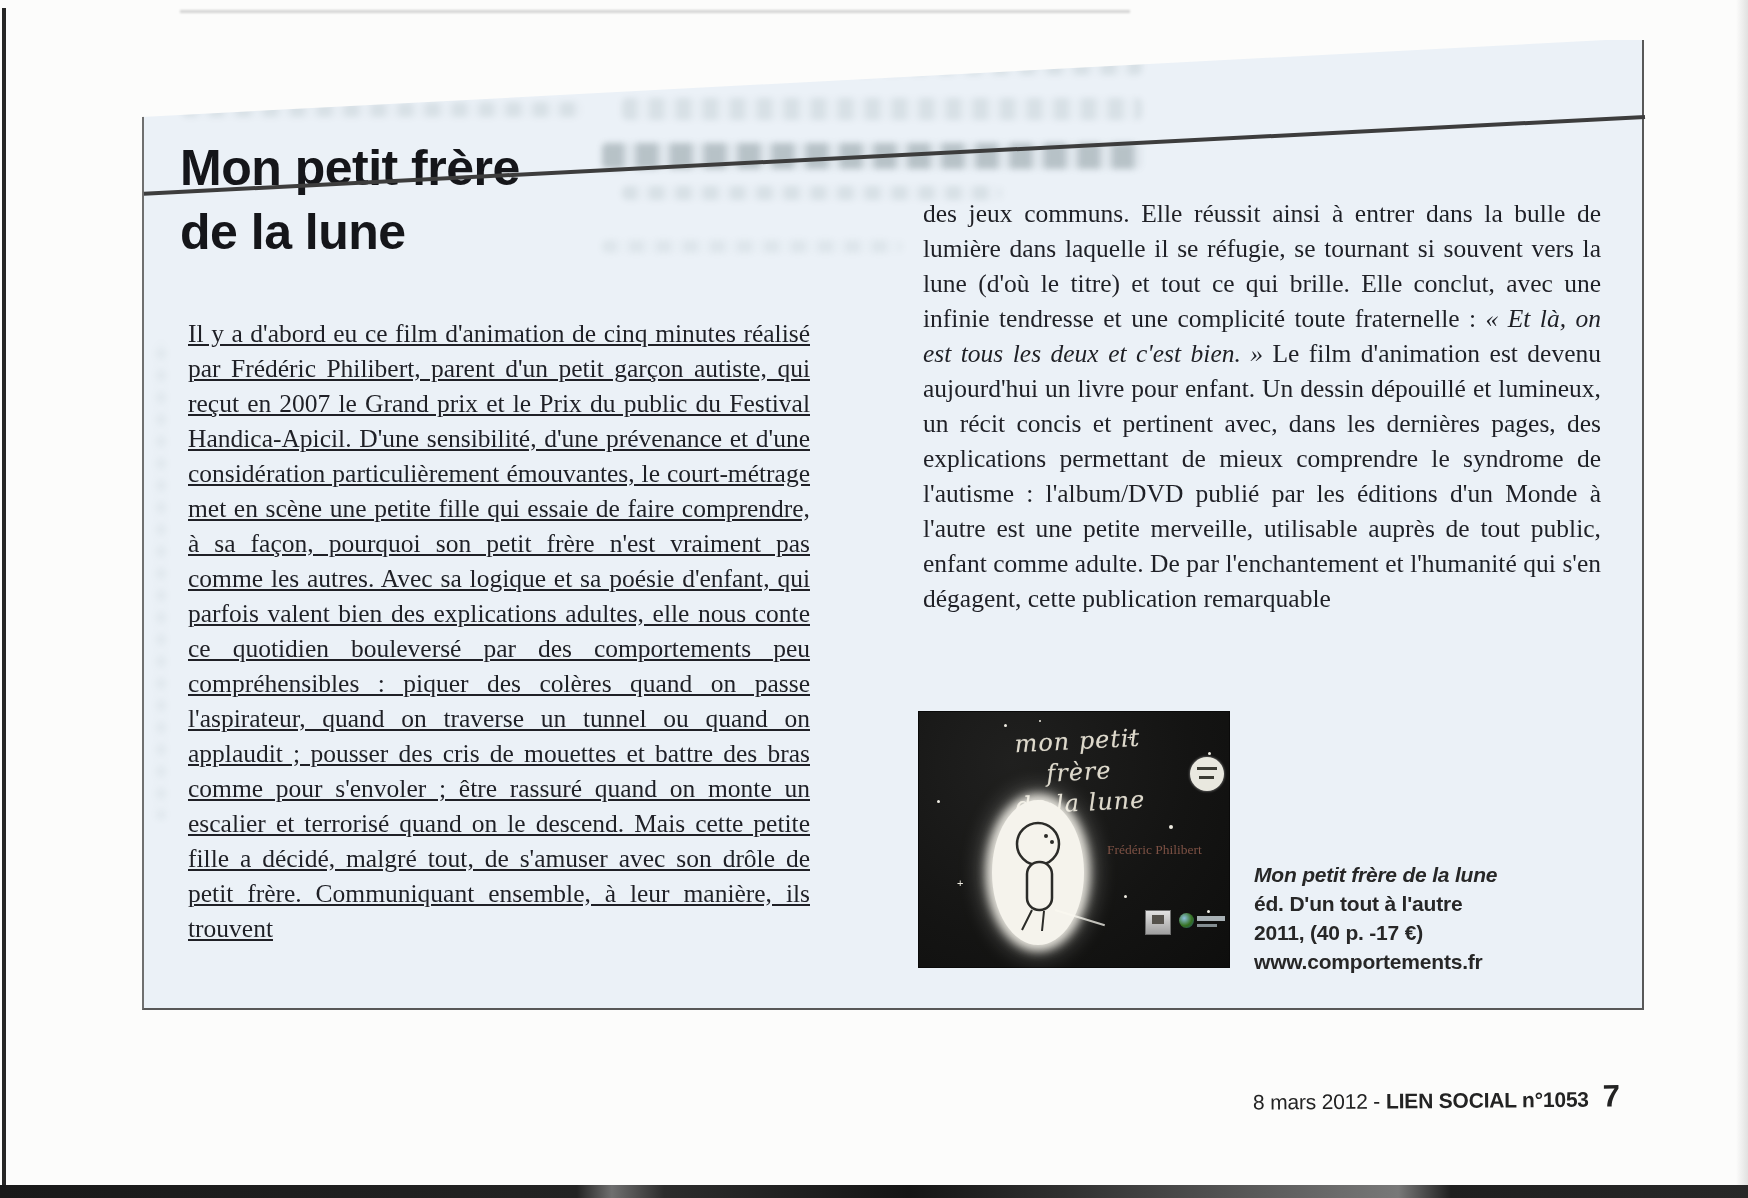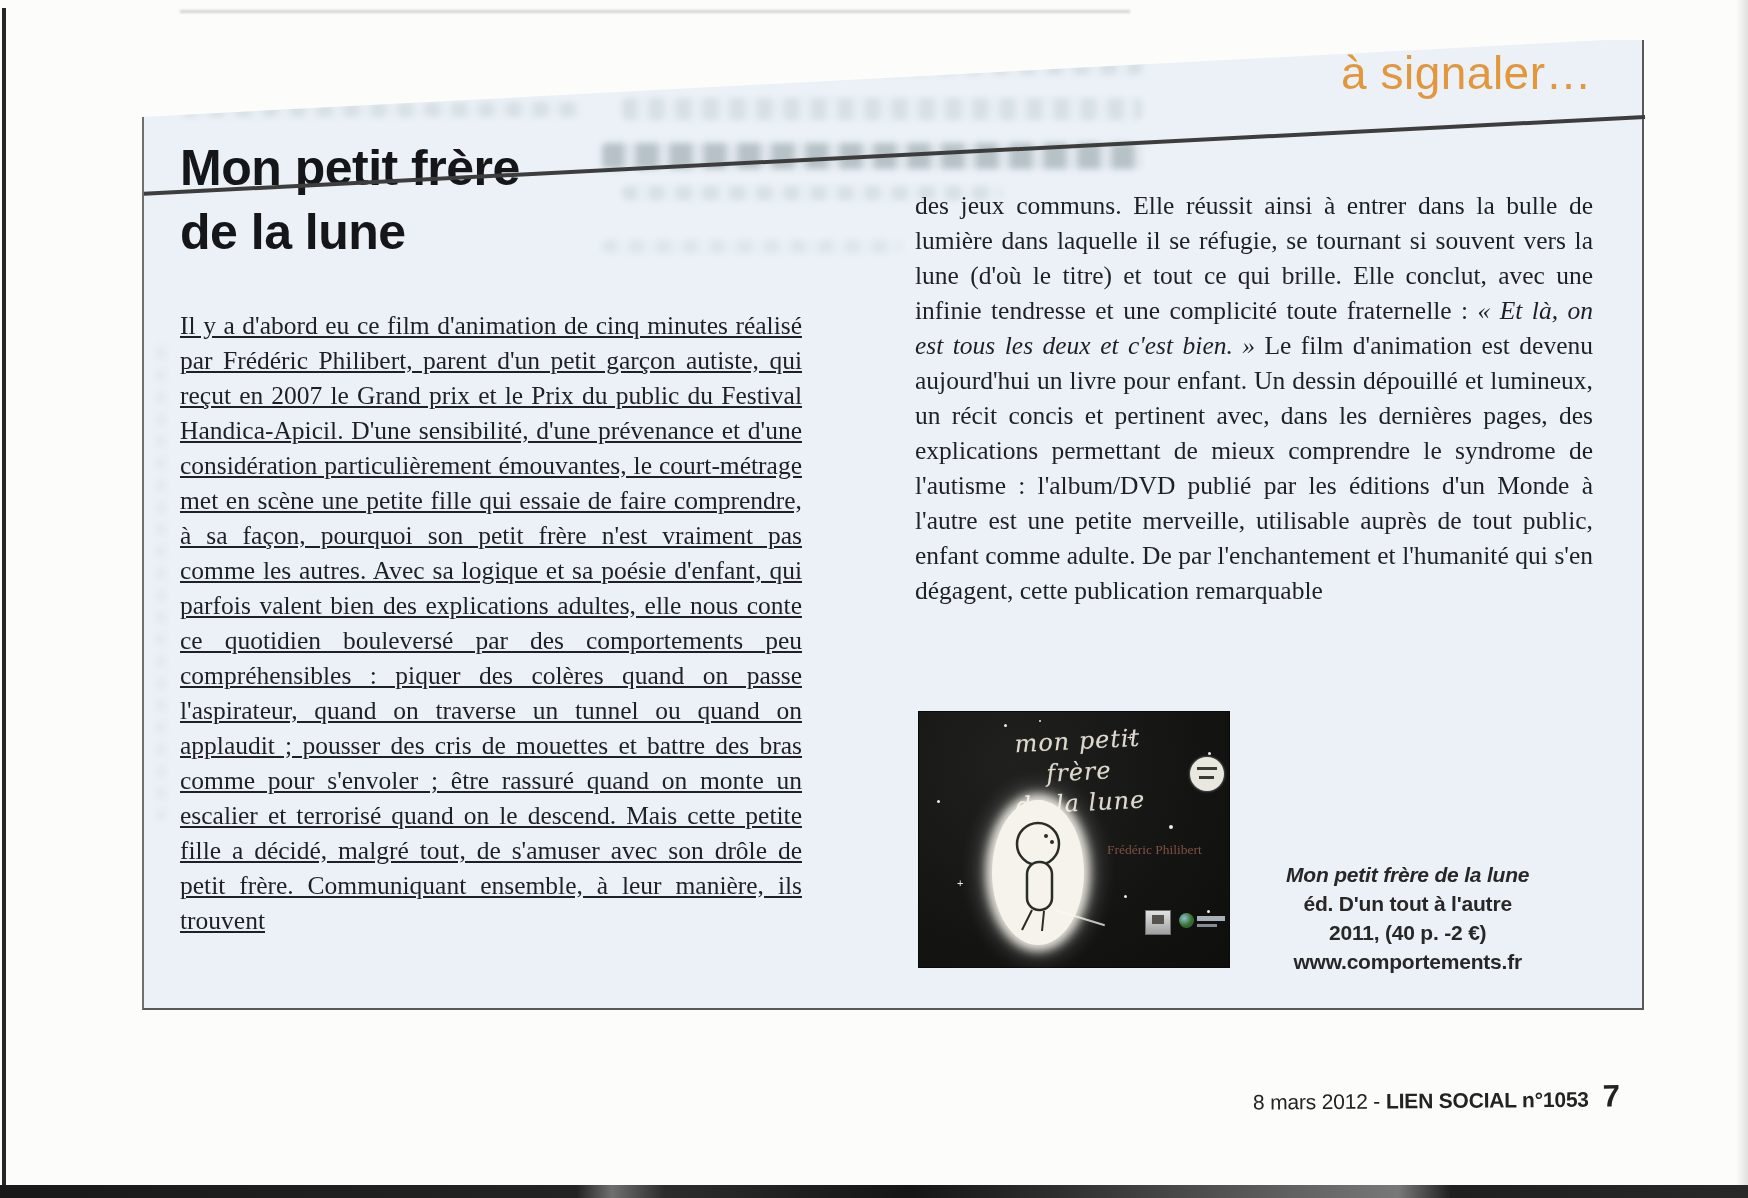--- a/index.html
+++ b/index.html
@@ -36,21 +36,21 @@
   
   .section-label{
     position:absolute;top:6px;right:50px;z-index:5;
     font-size:46px;letter-spacing:.5px;color:#e2973c;font-weight:400;
   }
   .title{
     position:absolute;left:36px;top:96px;z-index:2;margin:0;
     font-size:50px;line-height:64px;font-weight:700;letter-spacing:-.5px;color:#15161a;
   }
   .bodytext{
-    position:absolute;margin:0;z-index:2;
+    position:absolute;margin:8px;z-index:2;
     font-family:"Liberation Serif","DejaVu Serif",serif;
     font-size:25.5px;line-height:35px;color:#1f2026;
     text-align:justify;hyphens:auto;-webkit-hyphens:auto;
   }
   .col1{left:36px;top:268px;width:622px;text-decoration:underline;}
   .col2a{left:771px;top:148px;width:678px;}
   .col2b{left:1110px;top:660px;width:340px;}
   .bodytext em{font-style:italic;}
   
   .book-cover{position:absolute;left:775px;top:672px;width:310px;height:255px;z-index:2;
@@ -75,22 +75,22 @@
   .thread{position:absolute;left:136px;top:197px;width:52px;height:2px;background:rgba(250,248,240,.75);
     transform-origin:left center;transform:rotate(17deg);}
   .logo-square{position:absolute;left:226px;top:198px;width:24px;height:23px;
     background:linear-gradient(#e2e2e2,#9f9f9f);border:1px solid #6d6d6d;}
   .logo-square span{display:block;margin:4px auto 0;width:12px;height:9px;background:#55524c;}
   .logo-round{position:absolute;left:260px;top:201px;width:15px;height:15px;border-radius:50%;
     background:radial-gradient(circle at 35% 35%,#8cc0dd,#35701f 55%,#1d4e7e);}
   .logo-textbar{position:absolute;left:278px;top:204px;width:28px;height:5px;background:rgba(185,195,200,.9);}
   .logo-textbar2{position:absolute;left:278px;top:212px;width:20px;height:3px;background:rgba(160,172,178,.8);}
   
-  .caption{position:absolute;left:1142px;top:820px;z-index:2;color:#272727;
-    font-size:21px;line-height:29px;font-weight:700;letter-spacing:-.2px;text-align:center;}
+  .caption{position:absolute;left:1110px;top:820px;z-index:2;color:#272727;
+    font-size:21px;line-height:29px;font-weight:700;letter-spacing:-.2px;}
   .caption .it{font-style:italic;}
   .footer{position:absolute;top:1080px;right:128px;display:flex;align-items:baseline;
     color:#232323;transform:rotate(-0.5deg);}
   .footer .date{font-size:21px;font-weight:400;letter-spacing:-.2px;}
   .footer .mag{font-size:21px;font-weight:700;letter-spacing:-.2px;margin-left:6px;}
   .footer .pagenum{font-size:31px;font-weight:700;margin-left:14px;}
 </style>
 </head>
 <body>
 
@@ -105,21 +105,20 @@
   <div class="ghost" style="left:38px;top:62px;width:400px;height:15px;"></div>
   <div class="ghost" style="left:478px;top:58px;width:520px;height:22px;"></div>
   <div class="ghost dark" style="left:458px;top:103px;width:540px;height:26px;"></div>
   <div class="ghost" style="left:478px;top:146px;width:380px;height:14px;"></div>
   <div class="ghost" style="left:458px;top:200px;width:300px;height:13px;opacity:.3;"></div>
   <div class="ghost vert" style="left:12px;top:300px;width:10px;height:480px;"></div>
 
   <div class="wedge"></div>
   <div class="topline"></div>
 
-  <div class="section-label">à signaler…</div>
 
   <h1 class="title">
     <span>Mon petit frère</span><br>
     <span>de la lune</span>
   </h1>
 
   <p class="bodytext col1">Il y a d'abord eu ce film d'animation de cinq minutes réalisé par Frédéric Philibert, parent d'un petit garçon autiste, qui reçut en 2007 le Grand prix et le Prix du public du Festival Handica-Apicil. D'une sensibilité, d'une prévenance et d'une considération particulièrement émouvantes, le court-métrage met en scène une petite fille qui essaie de faire comprendre, à sa façon, pourquoi son petit frère n'est vraiment pas comme les autres. Avec sa logique et sa poésie d'enfant, qui parfois valent bien des explications adultes, elle nous conte ce quotidien bouleversé par des comportements peu compréhensibles : piquer des colères quand on passe l'aspirateur, quand on traverse un tunnel ou quand on applaudit ; pousser des cris de mouettes et battre des bras comme pour s'envoler ; être rassuré quand on monte un escalier et terrorisé quand on le descend. Mais cette petite fille a décidé, malgré tout, de s'amuser avec son drôle de petit frère. Communiquant ensemble, à leur manière, ils trouvent</p>
 
   <p class="bodytext col2a"><span>des jeux communs. Elle réussit ainsi à entrer dans la bulle de lumière dans laquelle il se réfugie, se tournant si souvent vers la lune (d'où le titre) et tout ce qui brille. Elle conclut, avec une infinie tendresse et une complicité toute fraternelle : </span><em>« Et là, on est tous les deux et c'est bien. »</em><span> Le film d'animation est devenu aujourd'hui un livre pour enfant. Un dessin dépouillé et lumineux, un récit concis et pertinent avec, dans les dernières pages, des explications permettant de mieux comprendre le syndrome de l'autisme : l'album/DVD publié par les éditions d'un Monde à l'autre est une petite merveille, utilisable auprès de tout public, enfant comme adulte. De par l'enchantement et l'humanité qui s'en dégagent, cette publication remarquable</span></p>
 
@@ -162,21 +161,21 @@
       </div>
     <div class="logo-round"></div>
     <div class="logo-textbar"></div>
     <div class="logo-textbar2"></div>
   </div>
 
 
   <div class="caption">
     <div class="it">Mon petit frère de la lune</div>
     <div>éd. D'un tout à l'autre</div>
-    <div>2011, (40 p. -2 €)</div>
+    <div>2011, (40 p. -17 €)</div>
     <div>www.comportements.fr</div>
   </div>
 </div>
 
 <div class="footer">
   <span class="date">8 mars 2012 -</span>
   <span class="mag">LIEN SOCIAL n°1053</span>
   <span class="pagenum">7</span>
 </div>
 

